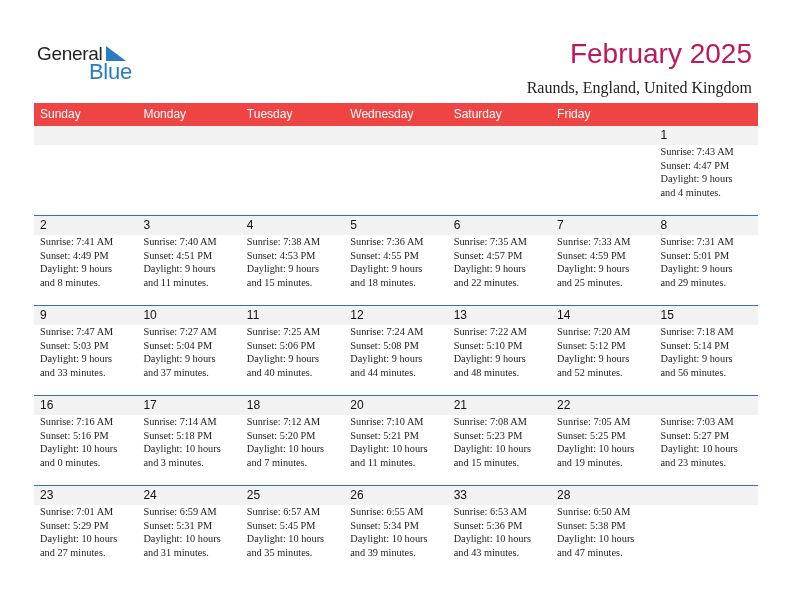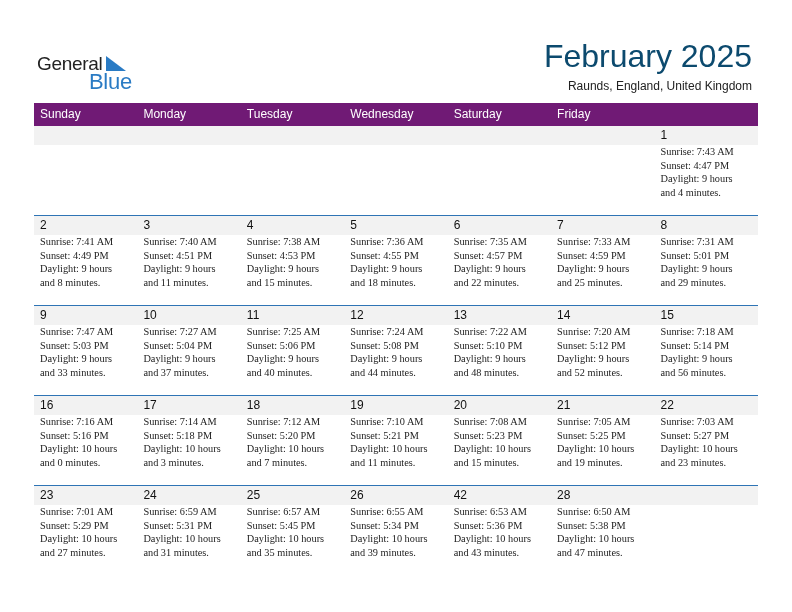--- a/index.html
+++ b/index.html
@@ -1,24 +1,24 @@
 <!DOCTYPE html>
 <html><head>
 <meta charset="utf-8">
 <style>
   * { box-sizing: border-box; margin: 0; padding: 0; }
   body { width: 792px; height: 612px; background: #ffffff; font-family: "Liberation Sans", sans-serif; color: #222; position: relative; overflow: hidden; }
-  .logo { position: absolute; left: 37px; top: 43px; width: 100px; height: 40px; margin-top: 10px; }
+  .logo { position: absolute; left: 37px; top: 43px; width: 100px; height: 40px; }
   .logo-general { position: absolute; left: 0; top: 0; font-size: 19px; color: #222; letter-spacing: -0.3px; }
   .logo-blue { position: absolute; left: 52px; top: 16px; font-size: 22px; color: #2a7bc4; letter-spacing: -0.3px; }
   .logo-tri { position: absolute; left: 69px; top: 3px; width: 0; height: 0; border-left: 20px solid #2a7bc4; border-top: 15px solid transparent; }
-  .title { position: absolute; right: 40px; top: 38px; font-size: 32px; color: #0c4a6e; }
-  .subtitle { position: absolute; right: 40px; top: 79px; font-size: 12px; color: #222; }
+  .title { position: absolute; right: 40px; top: 38px; font-size: 28px; color: #be185d; }
+  .subtitle { position: absolute; right: 40px; top: 79px; font-size: 16px; color: #222; font-family: Liberation Serif, serif; }
   .cal { position: absolute; left: 34px; top: 103px; width: 724px; }
-  .head { display: flex; background: #701a75; height: 23px; }
+  .head { display: flex; background: #ef4444; height: 23px; }
   .head div { width: 103.43px; color: #fff; font-size: 12px; line-height: 23px; padding-left: 6px; }
   .week { border-top: 1px solid #2e74b5; height: 90px; }
   .week.first { border-top: none; height: 89px; }
   .row-days { display: flex; background: #f2f2f2; height: 19px; }
   .row-days div { width: 103.43px; font-size: 12px; line-height: 19px; padding-left: 6px; color: #111; }
   .row-info { display: flex; }
   .cell { width: 103.43px; padding-left: 6px; font-size: 10.3px; line-height: 13.5px; color: #222; white-space: nowrap; font-family: Liberation Serif, serif; }
 </style>
 </head>
 <body>
@@ -205,21 +205,20 @@
             <div>Daylight: 9 hours</div>
             <div>and 56 minutes.</div>
           </div>
         </div>
       </div>
       <div class="week">
         <div class="row-days">
           <div>16</div>
           <div>17</div>
           <div>18</div>
-          <div>19</div>
           <div>20</div>
           <div>21</div>
           <div>22</div>
         </div>
         <div class="row-info">
           <div class="cell">
             <div>Sunrise: 7:16 AM</div>
             <div>Sunset: 5:16 PM</div>
             <div>Daylight: 10 hours</div>
             <div>and 0 minutes.</div>
@@ -261,21 +260,21 @@
             <div>and 23 minutes.</div>
           </div>
         </div>
       </div>
       <div class="week">
         <div class="row-days">
           <div>23</div>
           <div>24</div>
           <div>25</div>
           <div>26</div>
-          <div>42</div>
+          <div>33</div>
           <div>28</div>
           <div></div>
         </div>
         <div class="row-info">
           <div class="cell">
             <div>Sunrise: 7:01 AM</div>
             <div>Sunset: 5:29 PM</div>
             <div>Daylight: 10 hours</div>
             <div>and 27 minutes.</div>
           </div>

